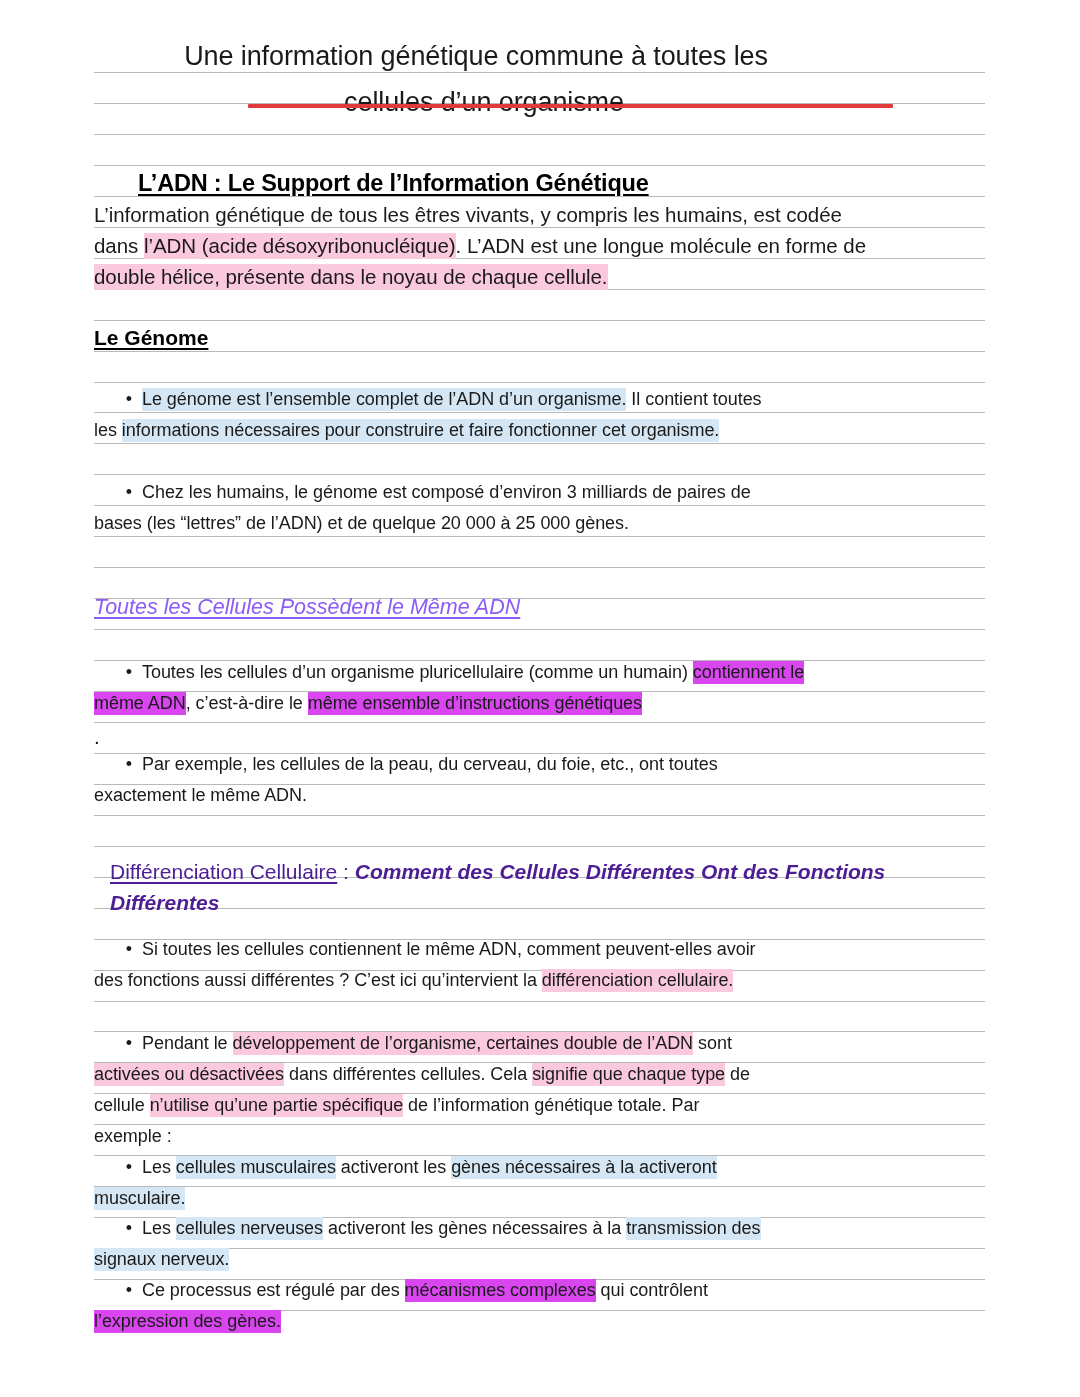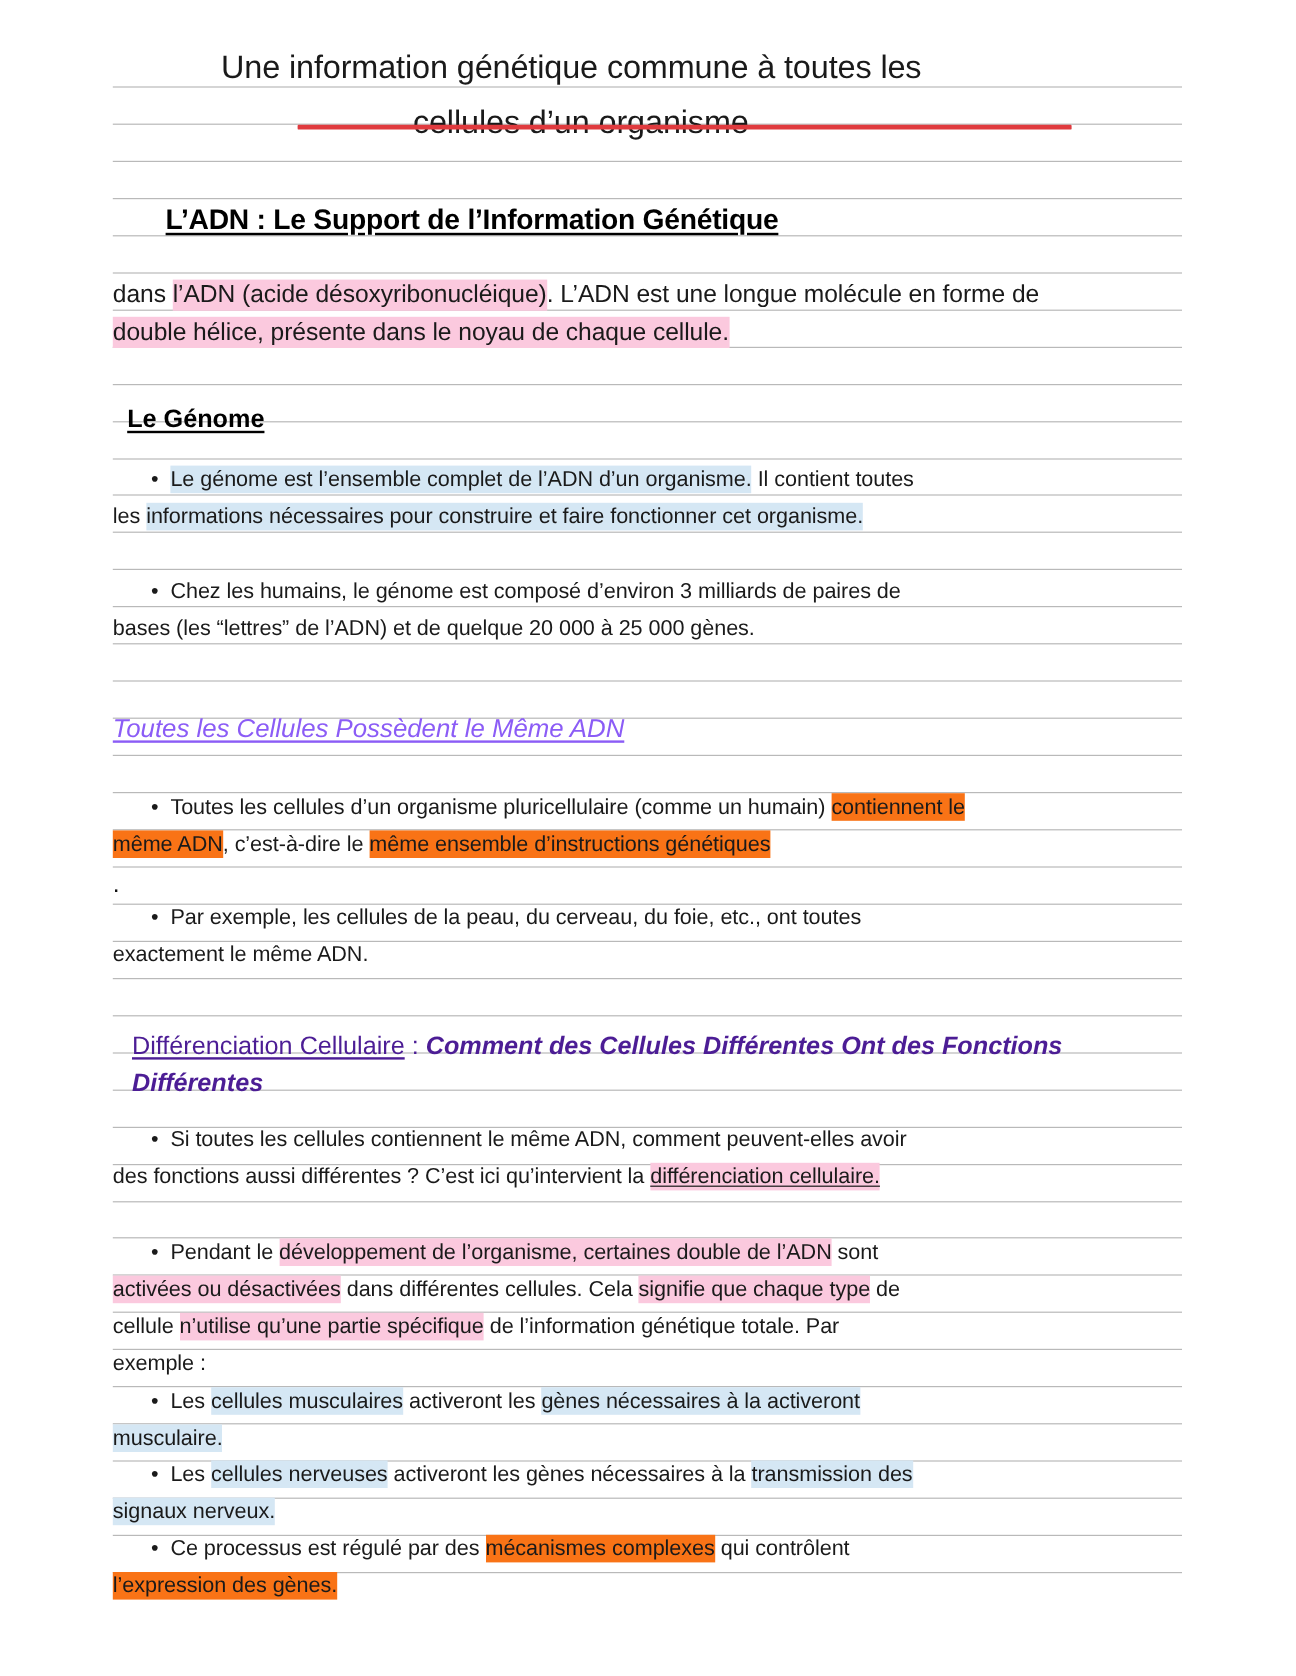--- a/index.html
+++ b/index.html
@@ -82,21 +82,21 @@
     margin: 0;
     letter-spacing: -0.2px;
     color: #000;
   }
   h2.sec-head .u { text-decoration: underline; text-underline-offset: 3px; margin-left: 44px; }
 
   h3.sub-head {
     font-size: 21px;
     font-weight: 700;
     line-height: 31px;
-    margin: 12px;
+    margin: 0;
     color: #000;
   }
   h3.sub-head .u { text-decoration: underline; text-underline-offset: 3px; }
 
   h3.ital-head {
     font-size: 21.5px;
     font-weight: 400;
     font-style: italic;
     line-height: 31px;
     margin: 0;
@@ -133,22 +133,22 @@
   .bul {
     display: inline-block;
     width: 38px;
     text-align: right;
     padding-right: 10px;
   }
 
   
   .hl-pink   { background: #fbc9de; padding: 1px 0 2px 0; }
   .hl-blue   { background: #d5e7f4; padding: 1px 0 2px 0; }
-  .hl-orange { background: #f97316; padding: 1px 0 2px 0; }
-  .ul { text-decoration: underline; text-underline-offset: 2px; text-align: right; }
+  .hl-orange { background: #d946ef; padding: 1px 0 2px 0; }
+  .ul { text-underline-offset: 2px; text-align: right; }
 
   .stray { font-size: 20.5px; line-height: 31px; margin: 0; }
 </style>
 </head>
 <body>
 
 <div id="rules">
     <div class="rule" style="top: 72px; background: rgb(185, 185, 185);"></div>
     <div class="rule" style="top: 103px; background: rgb(185, 185, 185);"></div>
     <div class="rule" style="top: 134px; background: rgb(185, 185, 185);"></div>
@@ -198,21 +198,21 @@
     <span>Une information génétique commune à toutes les</span>
     <span class="title-line2">cellules d’un organisme</span>
   </h1>
   <div class="title-underline"></div>
 
   <div class="block" style="top:168px;">
     <h2 class="sec-head">
       <span class="u">L’ADN : Le Support de l’Information Génétique</span>
     </h2>
     <p class="body">
-      <br>
+      <span>L’information génétique de tous les êtres vivants, y compris les humains, est codée</span><br>
       <span>dans </span><span class="hl-pink">l’ADN (acide désoxyribonucléique)</span><span>. L’ADN est une longue molécule en forme de</span><br>
       <span class="hl-pink">double hélice, présente dans le noyau de chaque cellule.</span>
     </p>
   </div>
 
   <div class="block" style="top:322px;">
     <h3 class="sub-head">
       <span class="u">Le Génome</span>
     </h3>
   </div>

